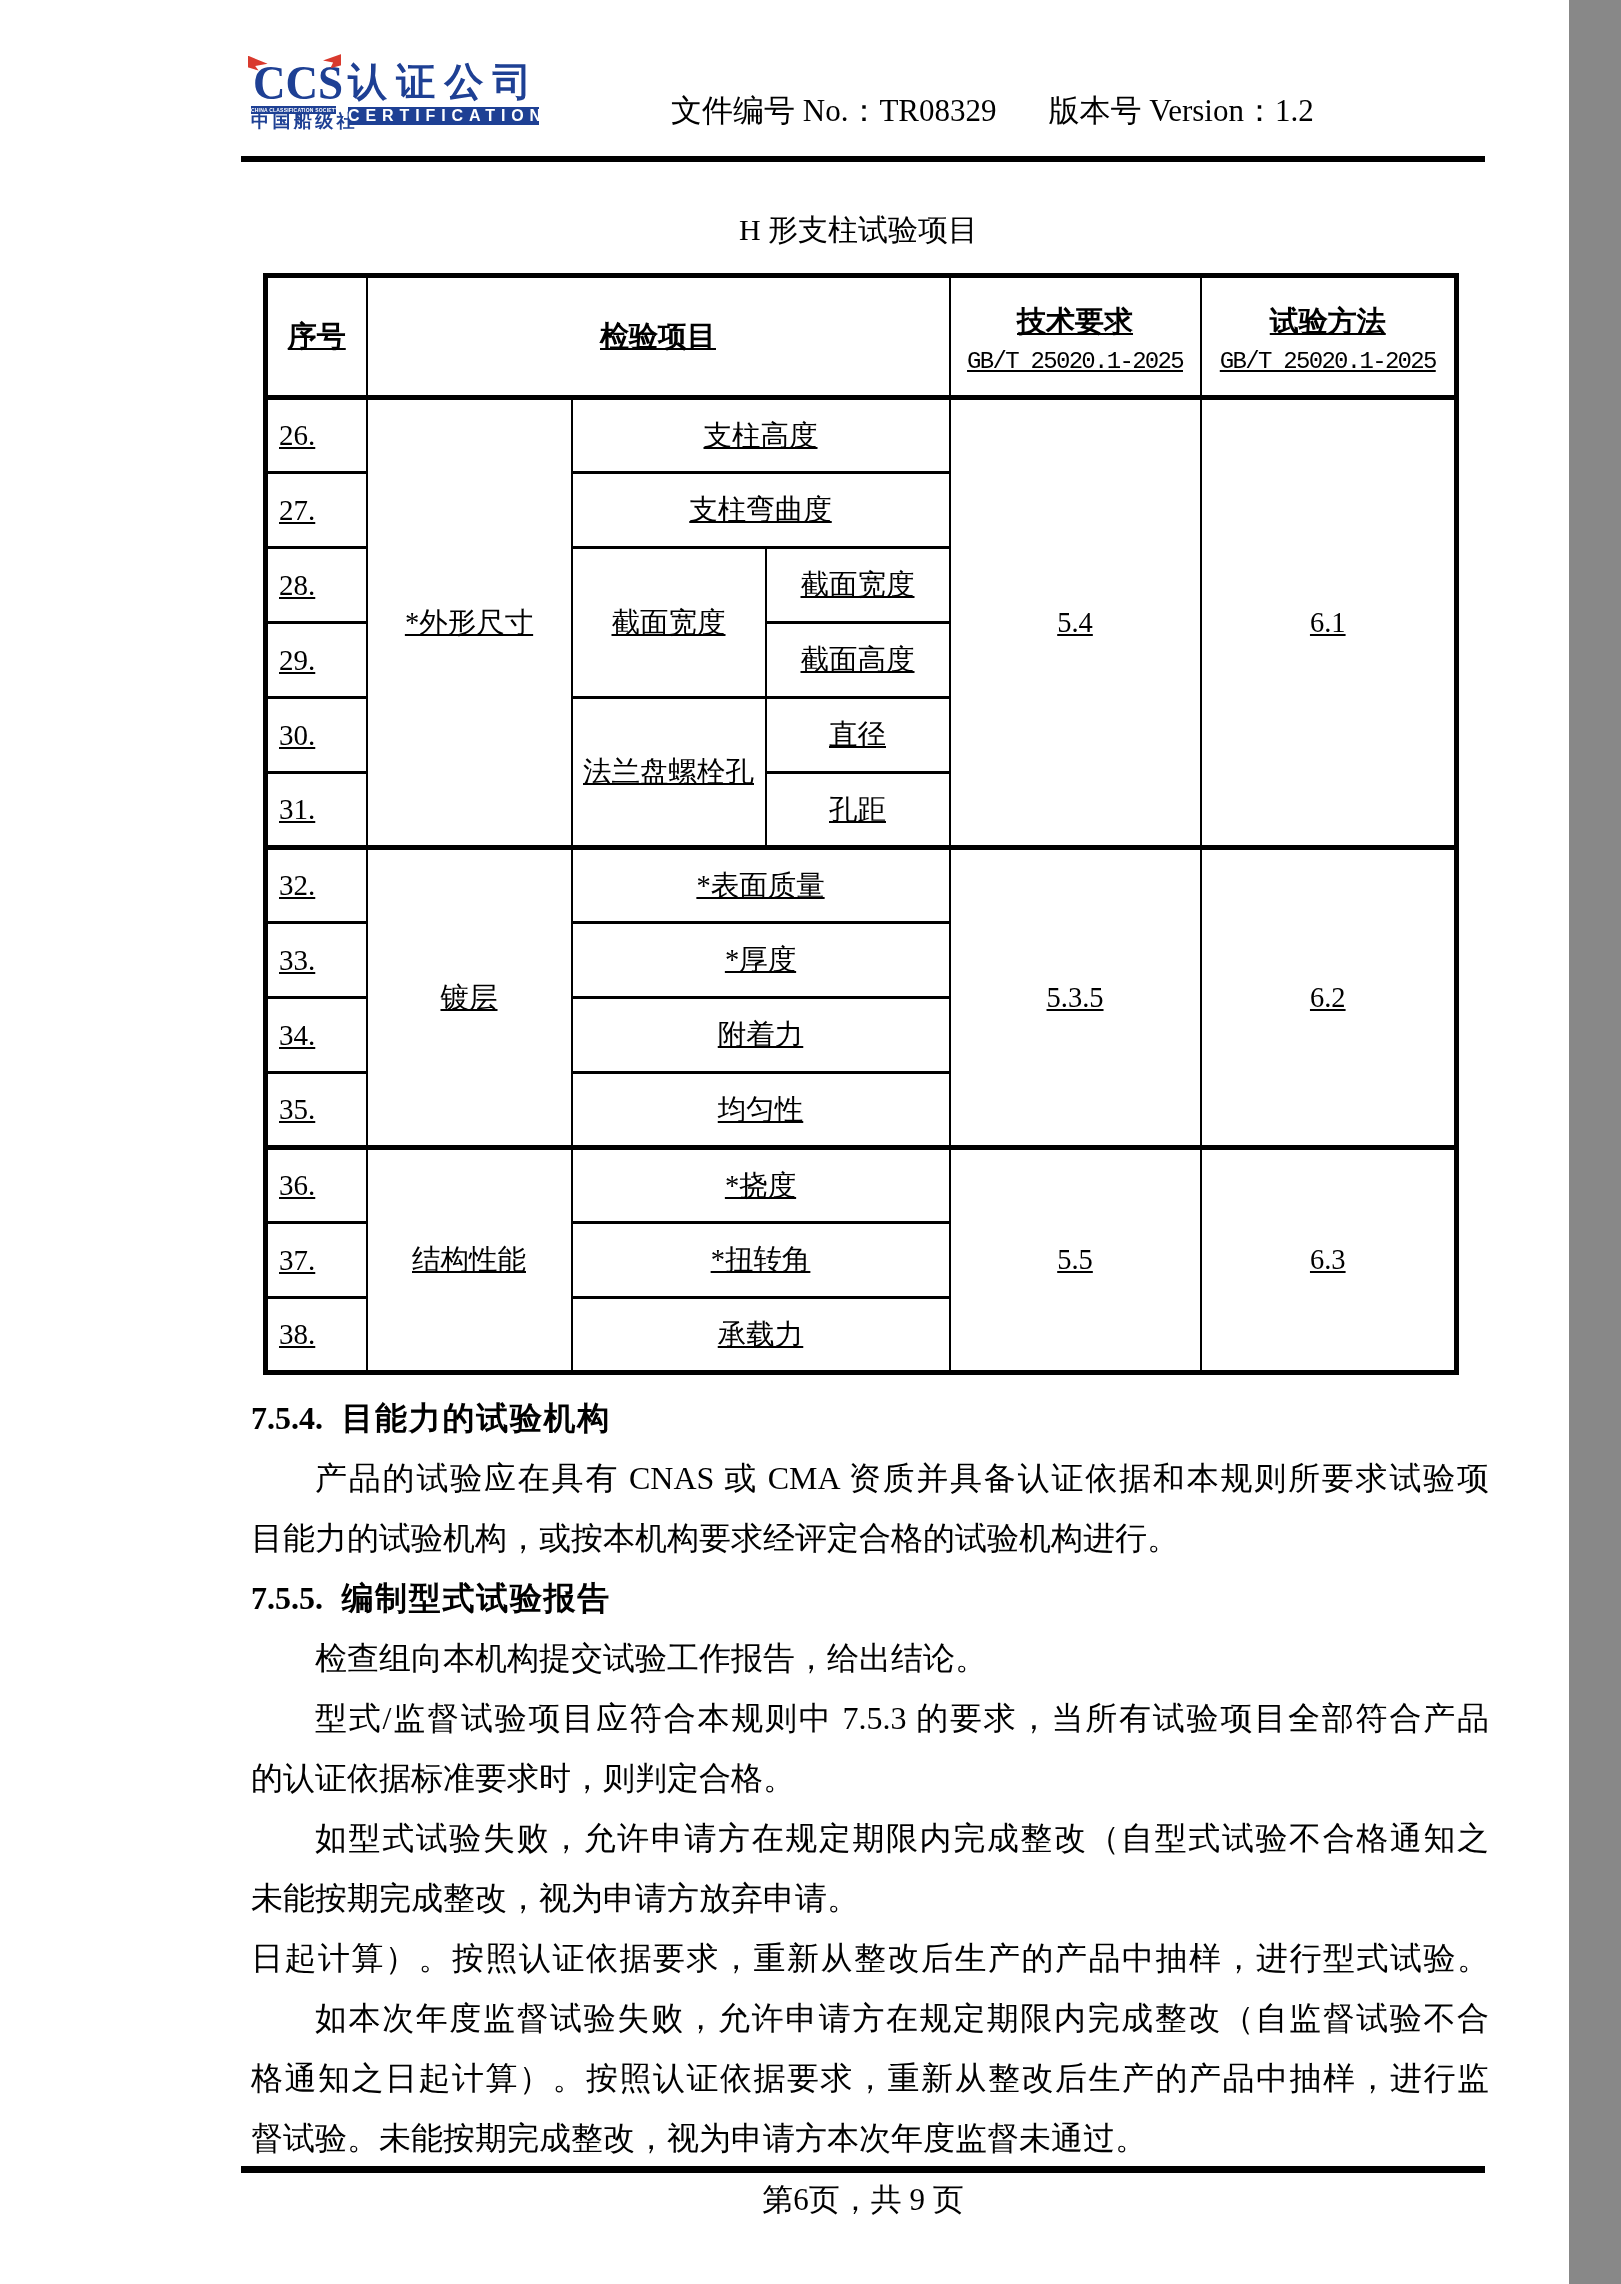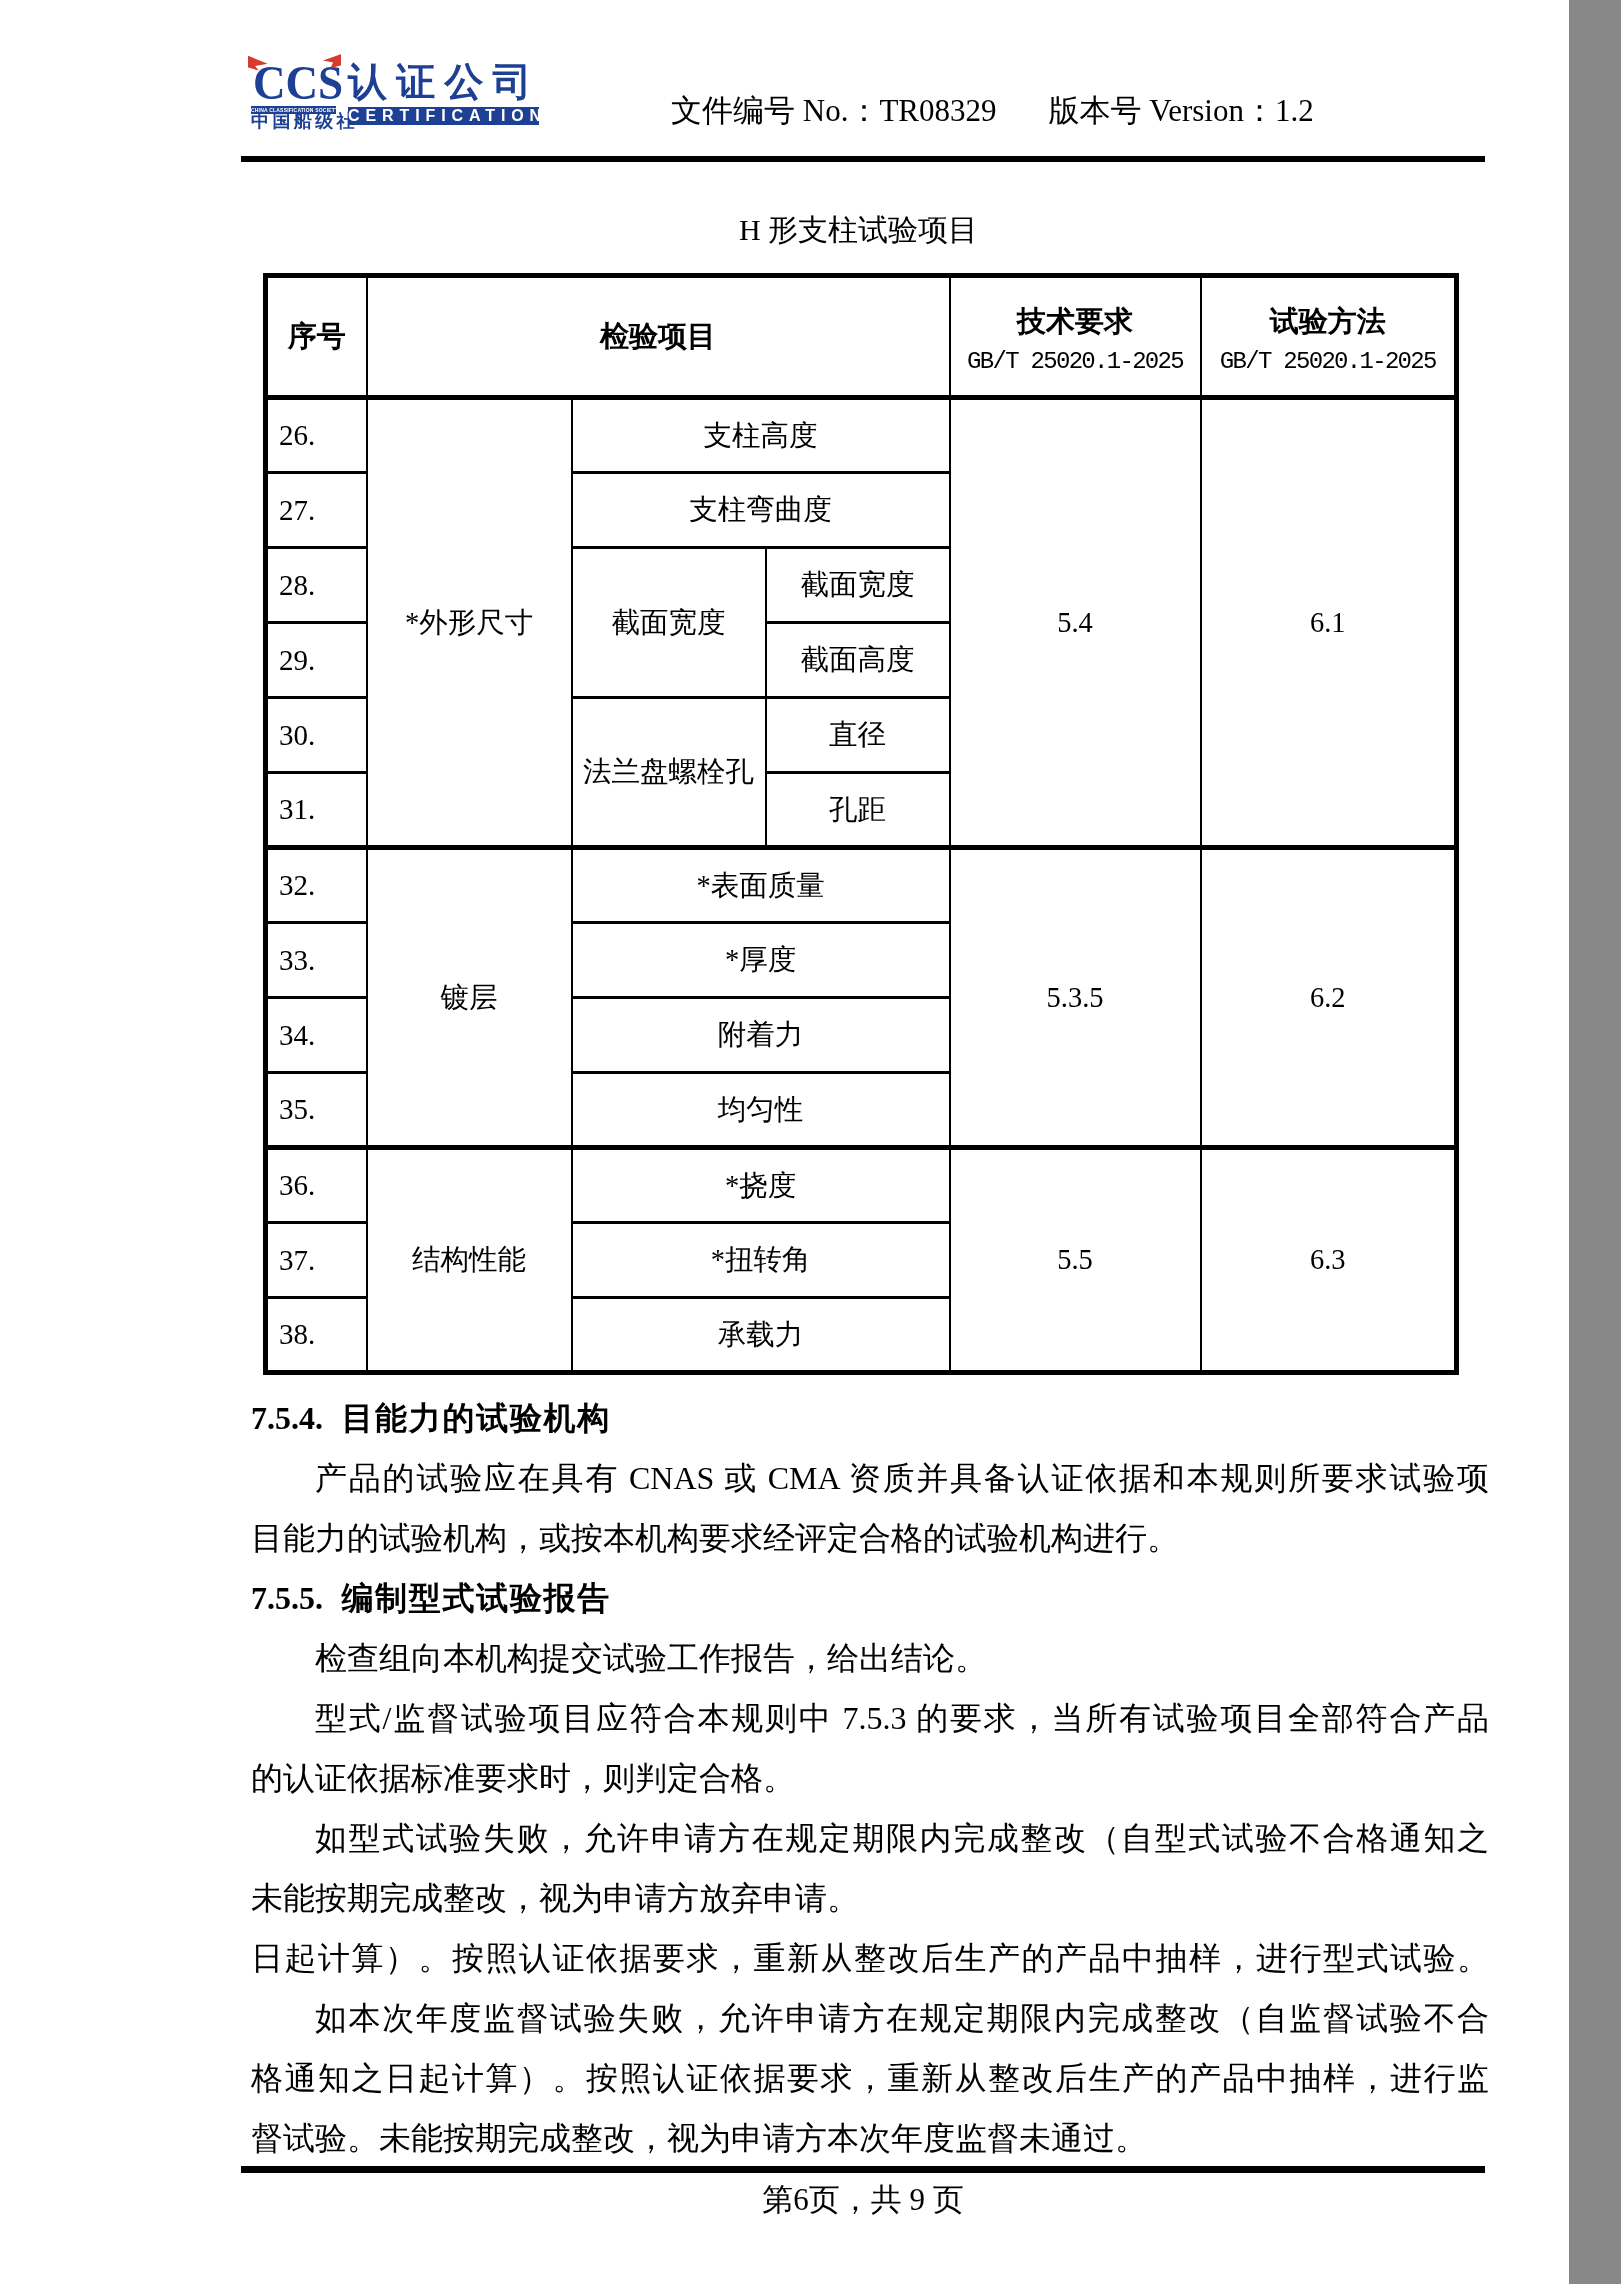--- a/index.html
+++ b/index.html
@@ -47,21 +47,21 @@
   
   .tbl-title{position:absolute;left:263px;top:210px;width:1191px;text-align:center;font-size:30px;}
   .test-table{
     position:absolute;left:263px;top:273px;width:1191px;
     border-collapse:collapse;table-layout:fixed;
     font-size:28.5px;
   }
   .test-table td{
     border-top:3.4px solid #000;border-bottom:3.4px solid #000;
     border-left:2.5px solid #000;border-right:2.5px solid #000;
-    text-align:center;vertical-align:middle;padding:0;
+    text-align:center;vertical-align:middle;padding:0;text-decoration:underline;
   }
   .test-table{border:5.9px solid #000;}
   .test-table thead tr{height:122px;}
   .test-table thead td{border-bottom:5.9px solid #000;font-weight:bold;font-size:29px;}
   .test-table tbody tr{height:75px;}
   .test-table tbody tr.sec td{border-top:5.9px solid #000;}
   .test-table td.seq{text-align:left;padding-left:11px;font-size:29px;}
   .test-table .h1{font-weight:bold;font-size:29px;line-height:44px;margin-top:5px;}
   .test-table .h2{font-weight:normal;font-size:24px;line-height:37px;font-family:"Liberation Mono","DejaVu Sans Mono",monospace;letter-spacing:-1.7px;}
   

